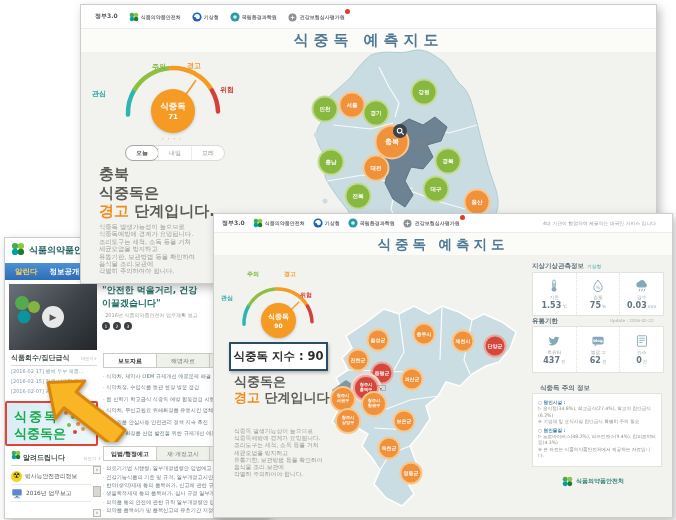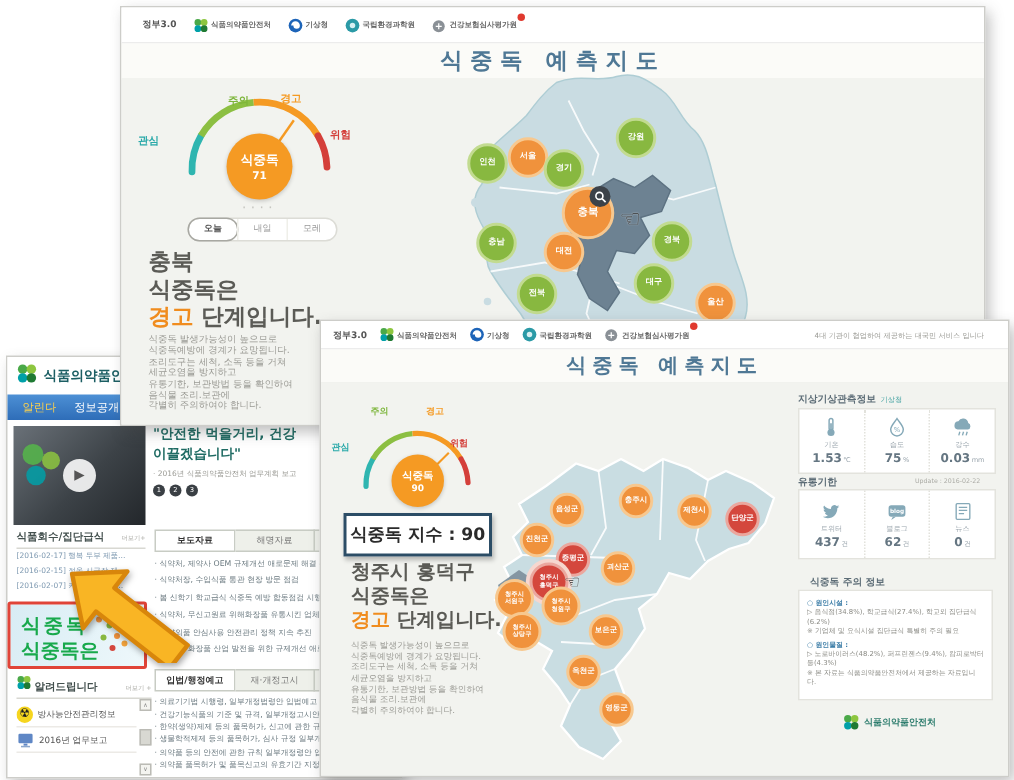--- a/index.html
+++ b/index.html
@@ -94,21 +94,21 @@
   #rw-footer{position:absolute;left:348px;top:262px;display:flex;align-items:center;gap:3px}
   #rw-footer svg{width:11px;height:11px}
   #rw-footer-label{font-size:6px;font-weight:bold;color:#2e7d6e}
 
   
   #lw-header{position:absolute;left:0;top:0;right:0;height:25px;background:#fff;display:flex;align-items:center;gap:4px;padding-left:6px}
   #lw-logo svg{width:14px;height:14px}
   #lw-brand{font-size:9px;font-weight:bold;color:#1b5e63;white-space:nowrap}
   #lw-sign{margin-left:6px;line-height:0}
   #lw-nav{position:absolute;left:0;top:25px;right:0;height:17px;background:linear-gradient(#4d90d5,#2e6db8);display:flex;align-items:center;gap:12px;padding-left:10px}
-  .nav-item{font-size:7.5px;color:#fff;font-weight:normal;white-space:nowrap}
+  .nav-item{font-size:7.5px;color:#fff;font-weight:bold;white-space:nowrap}
   .nav-item.accent{color:#ffd24a}
   #lw-video{position:absolute;left:4px;top:46px;width:88px;height:66px;background:linear-gradient(135deg,#6a7178 0%,#3c4247 55%,#23272b 100%);overflow:hidden}
   #lw-video svg{position:absolute;left:4px;top:10px}
   .play{position:absolute;left:33px;top:22px;width:22px;height:22px;border-radius:50%;background:rgba(255,255,255,.88);color:#555;font-size:9px;display:flex;align-items:center;justify-content:center}
   #lw-quote{position:absolute;left:97px;top:46px;width:160px;height:68px}
   .quote-line{font-size:9px;font-weight:bold;color:#1f6b63;line-height:12.5px;white-space:nowrap}
   #lw-caption{font-size:5px;color:#9a9a94;margin-top:3px;white-space:nowrap}
   #lw-pager{display:flex;gap:3px;margin-top:4px}
   .pager-dot{width:8px;height:8px;border-radius:50%;background:#3a3f44;color:#fff;font-size:4.5px;display:flex;align-items:center;justify-content:center}
   #lw-recall{position:absolute;left:6px;top:115px;width:86px}
@@ -442,21 +442,20 @@
   <span class="gl" id="rw-gl0">관심</span>
   <span class="gl" id="rw-gl1">주의</span>
   <span class="gl" id="rw-gl2">경고</span>
   <span class="gl" id="rw-gl3">위험</span>
   <div class="gauge-circle" id="rw-circle">
     <span class="gc-label">식중독</span>
     <span class="gc-value">90</span>
   </div>
   <div id="rw-indexbox">식중독 지수 : 90</div>
   <div class="status" id="rw-status">
-    <div>청주시 흥덕구</div>
     <div>식중독은</div>
     <div><span class="level">경고</span><span> 단계입니다.</span></div>
   </div>
   <div class="advice" id="rw-advice">
       <div class="advice-line">식중독 발생가능성이 높으므로</div>
       <div class="advice-line">식중독예방에 경계가 요망됩니다.</div>
       <div class="advice-line">조리도구는 세척, 소독 등을 거쳐</div>
       <div class="advice-line">세균오염을 방지하고</div>
       <div class="advice-line">유통기한, 보관방법 등을 확인하여</div>
       <div class="advice-line">음식물 조리.보관에</div>

